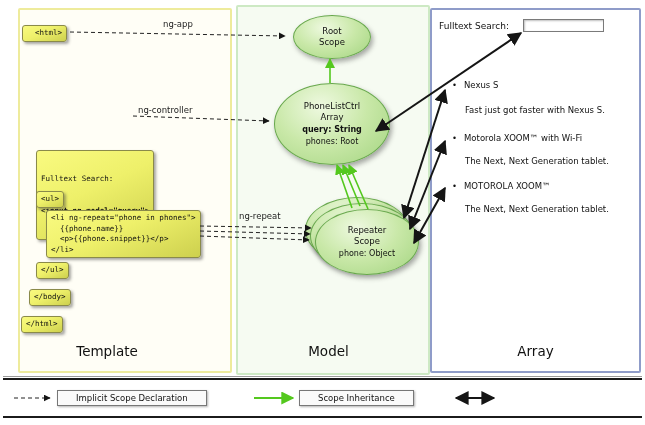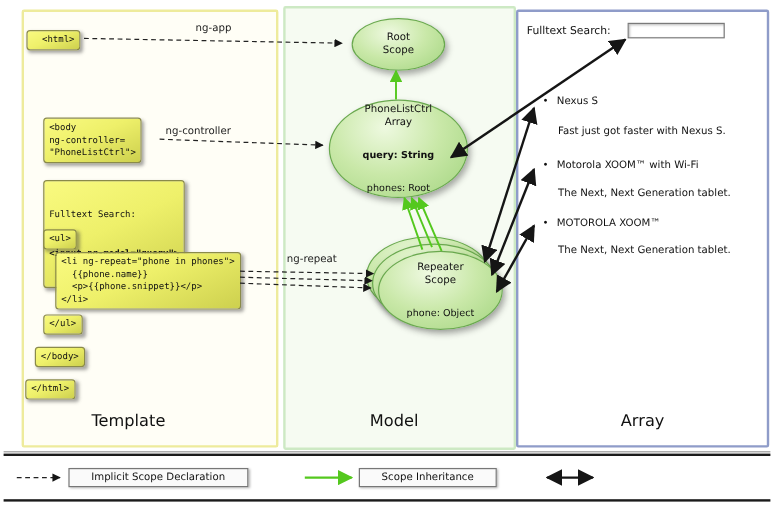--- a/index.html
+++ b/index.html
@@ -24,21 +24,21 @@
   .ellipse{position:absolute;border-radius:50%;border:1px solid #69a84e;
            background:radial-gradient(ellipse at 40% 28%,#eef9e0 0%,#c9e8a8 48%,#a2d47f 100%);
            box-shadow:2px 3px 5px rgba(40,40,40,.4);display:flex;flex-direction:column;
            align-items:center;justify-content:center;text-align:center;z-index:6;}
   .el-root{left:293px;top:15px;width:76px;height:42px;font-size:8.5px;line-height:1.25;}
   .el-phonelist{left:274px;top:83px;width:114px;height:80px;font-size:8.5px;line-height:1.25;}
   .el-rep-back1{left:305px;top:197px;width:102px;height:64px;z-index:4;}
   .el-rep-back2{left:310px;top:203px;width:102px;height:64px;z-index:5;}
   .el-rep-front{left:315px;top:209px;width:102px;height:64px;font-size:8.5px;line-height:1.25;z-index:6;}
   .el-title{white-space:pre;display:block;}
-  .el-prop{display:block;font-size:8px;margin-top:17px;}
+  .el-prop{display:block;font-size:8px;margin-top:2px;}
 
   .arrow-label{position:absolute;font-size:8.5px;color:#222;z-index:7;background:transparent;}
 
   .vtext{position:absolute;font-size:9px;color:#111;}
   .vinput{position:absolute;left:523px;top:19px;width:75px;height:11px;border:1px solid #7a7a7a;
           background:#fff;box-shadow:inset 1px 1px 2px rgba(0,0,0,.25);font-size:8px;padding:0 2px;}
   .vitem{position:absolute;font-size:8.5px;color:#111;}
   .vitem .bullet{margin-right:7px;}
   .vdesc{position:absolute;font-size:8.5px;color:#111;}
 
@@ -57,23 +57,20 @@
 <body>
 
 <div class="stage">
 
   <div class="panel panel-template"></div>
   <div class="panel panel-model"></div>
   <div class="panel panel-view"></div>
 
   <div class="code" style="left:22px;top:25px;padding-left:12px;">&lt;html&gt;</div>
 
-  <div class="code" style="left:36px;top:98px;">&lt;body
-ng-controller=
-"PhoneListCtrl"&gt;</div>
 
   <div class="code" style="left:36px;top:150px;">
     <span class="ln">Fulltext Search:</span>
     <span class="ln bold">&lt;input ng-model="query"&gt;</span>
   </div>
 
   <div class="code" style="left:36px;top:191px;">&lt;ul&gt;</div>
 
   <div class="code" style="left:46px;top:210px;">&lt;li ng-repeat="phone in phones"&gt;
   {{phone.name}}

